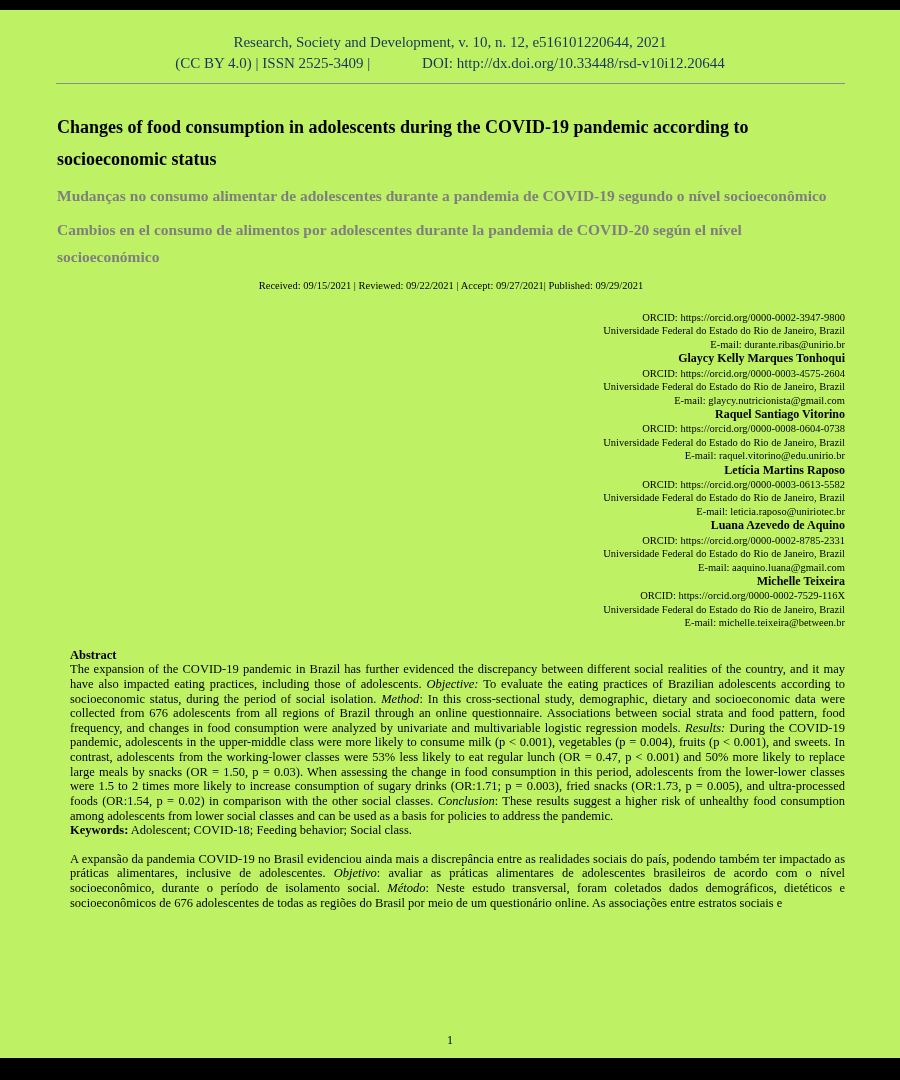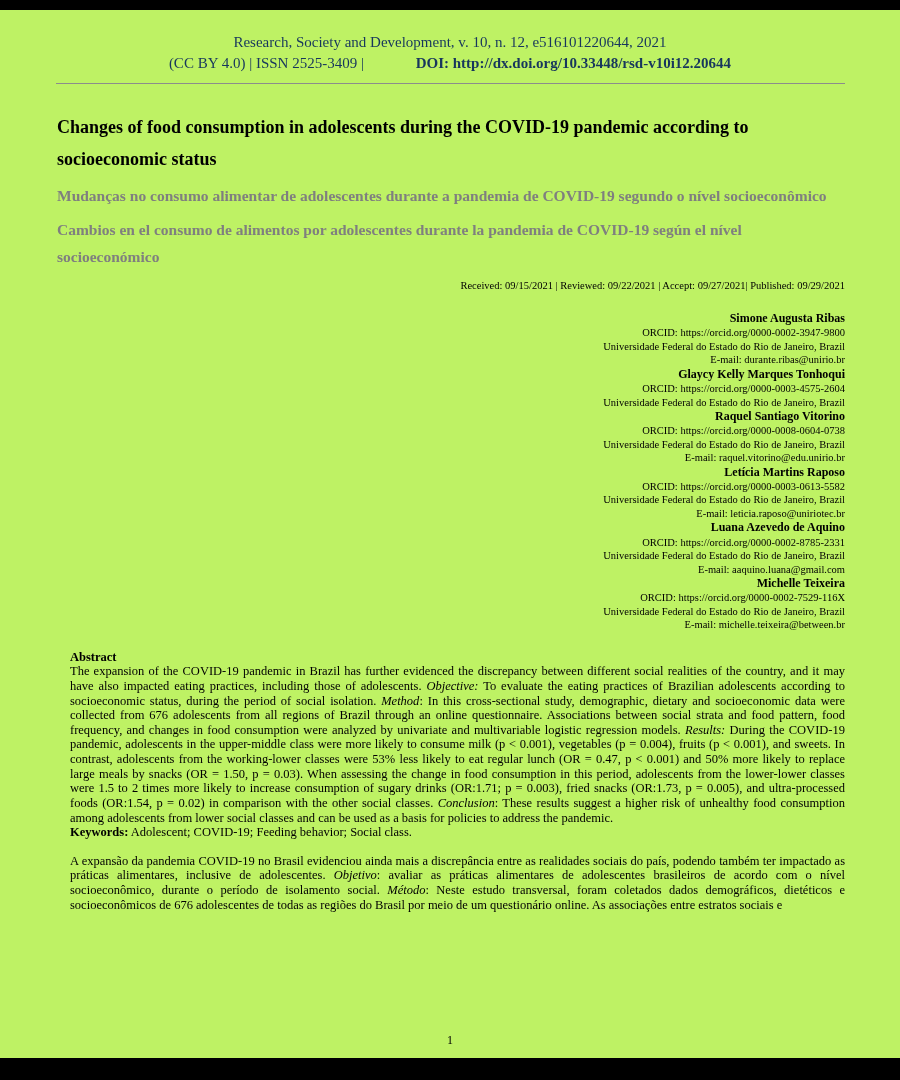--- a/index.html
+++ b/index.html
@@ -46,21 +46,21 @@
   }
   .title-alt {
     margin-top: 8px;
     font-size: 15.5px;
     font-weight: bold;
     color: #7f7f7f;
     line-height: 1.7;
   }
   .dates {
     margin-top: 10px;
-    text-align: right;
+    text-align: center;
     font-size: 10.5px;
   }
   .authors {
     margin-top: 20px;
     text-align: right;
     font-size: 10.5px;
     line-height: 1.28;
   }
   .author-name { font-weight: bold; font-size: 12px; }
   .abstract-block {
@@ -72,53 +72,53 @@
   .section-heading { font-weight: bold; text-align: left; }
   .resumo-block { margin-top: 14px; }
   .kw-label { font-weight: bold; }
   .page-number {
     position: absolute; bottom: 32px; left: 0;
     width: 100%;
     text-align: center;
     font-size: 12px;
   }
   .seg-italic { font-style: italic; }
-  .seg-bold { font-weight: bold; margin-left: 48px; }
+  .seg-bold { font-weight: normal; margin-left: 48px; }
 </style>
 </head>
 <body>
 
 <div class="page">
   <div class="top-bar"></div>
 
   <header class="journal-header">
     <div>Research, Society and Development, v. 10, n. 12, e516101220644, 2021</div>
     <div><span>(CC BY 4.0) | ISSN 2525-3409 | </span><span class="seg-bold">DOI: http://dx.doi.org/10.33448/rsd-v10i12.20644</span></div>
   </header>
 
   <hr class="header-rule">
 
   <main class="content">
     <h1 class="title-en">Changes of food consumption in adolescents during the COVID-19 pandemic according to socioeconomic status</h1>
     <h2 class="title-alt">Mudanças no consumo alimentar de adolescentes durante a pandemia de COVID-19 segundo o nível socioeconômico</h2>
-    <h2 class="title-alt">Cambios en el consumo de alimentos por adolescentes durante la pandemia de COVID-19 según el nível socioeconómico</h2>
+    <h2 class="title-alt">Cambios en el consumo de alimentos por adolescentes durante la pandemia de COVID-20 según el nível socioeconómico</h2>
 
     <p class="dates">Received: 09/15/2021 | Reviewed: 09/22/2021 | Accept: 09/27/2021| Published: 09/29/2021</p>
 
     <section class="authors">
       <div class="author">
-        <div class="author-name">Simone Augusta Ribas</div>
         <div class="author-line">ORCID: https://orcid.org/0000-0002-3947-9800</div>
         <div class="author-line">Universidade Federal do Estado do Rio de Janeiro, Brazil</div>
         <div class="author-line">E-mail: durante.ribas@unirio.br</div>
       </div>
       <div class="author">
         <div class="author-name">Glaycy Kelly Marques Tonhoqui</div>
         <div class="author-line">ORCID: https://orcid.org/0000-0003-4575-2604</div>
         <div class="author-line">Universidade Federal do Estado do Rio de Janeiro, Brazil</div>
+        <div class="author-line">E-mail: glaycy.nutricionista@gmail.com</div>
       </div>
       <div class="author">
         <div class="author-name">Raquel Santiago Vitorino</div>
         <div class="author-line">ORCID: https://orcid.org/0000-0008-0604-0738</div>
         <div class="author-line">Universidade Federal do Estado do Rio de Janeiro, Brazil</div>
         <div class="author-line">E-mail: raquel.vitorino@edu.unirio.br</div>
       </div>
       <div class="author">
         <div class="author-name">Letícia Martins Raposo</div>
         <div class="author-line">ORCID: https://orcid.org/0000-0003-0613-5582</div>
@@ -135,21 +135,21 @@
         <div class="author-name">Michelle Teixeira</div>
         <div class="author-line">ORCID: https://orcid.org/0000-0002-7529-116X</div>
         <div class="author-line">Universidade Federal do Estado do Rio de Janeiro, Brazil</div>
         <div class="author-line">E-mail: michelle.teixeira@between.br</div>
       </div>
     </section>
 
     <section class="abstract-block">
       <p class="section-heading">Abstract</p>
       <p><span>The expansion of the COVID-19 pandemic in Brazil has further evidenced the discrepancy between different social realities of the country, and it may have also impacted eating practices, including those of adolescents. </span><span class="seg-italic">Objective:</span><span> To evaluate the eating practices of Brazilian adolescents according to socioeconomic status, during the period of social isolation. </span><span class="seg-italic">Method</span><span>: In this cross-sectional study, demographic, dietary and socioeconomic data were collected from 676 adolescents from all regions of Brazil through an online questionnaire. Associations between social strata and food pattern, food frequency, and changes in food consumption were analyzed by univariate and multivariable logistic regression models. </span><span class="seg-italic">Results:</span><span> During the COVID-19 pandemic, adolescents in the upper-middle class were more likely to consume milk (p &lt; 0.001), vegetables (p = 0.004), fruits (p &lt; 0.001), and sweets. In contrast, adolescents from the working-lower classes were 53% less likely to eat regular lunch (OR = 0.47, p &lt; 0.001) and 50% more likely to replace large meals by snacks (OR = 1.50, p = 0.03). When assessing the change in food consumption in this period, adolescents from the lower-lower classes were 1.5 to 2 times more likely to increase consumption of sugary drinks (OR:1.71; p = 0.003), fried snacks (OR:1.73, p = 0.005), and ultra-processed foods (OR:1.54, p = 0.02) in comparison with the other social classes. </span><span class="seg-italic">Conclusion</span><span>: These results suggest a higher risk of unhealthy food consumption among adolescents from lower social classes and can be used as a basis for policies to address the pandemic.</span></p>
-      <p><span class="kw-label">Keywords:</span><span> Adolescent; COVID-19; Feeding behavior; Social class.</span></p>
+      <p><span class="kw-label">Keywords:</span><span> Adolescent; COVID-18; Feeding behavior; Social class.</span></p>
     </section>
 
     <section class="abstract-block resumo-block">
       <p><span>A expansão da pandemia COVID-19 no Brasil evidenciou ainda mais a discrepância entre as realidades sociais do país, podendo também ter impactado as práticas alimentares, inclusive de adolescentes. </span><span class="seg-italic">Objetivo</span><span>: avaliar as práticas alimentares de adolescentes brasileiros de acordo com o nível socioeconômico, durante o período de isolamento social. </span><span class="seg-italic">Método</span><span>: Neste estudo transversal, foram coletados dados demográficos, dietéticos e socioeconômicos de 676 adolescentes de todas as regiões do Brasil por meio de um questionário online. As associações entre estratos sociais e</span></p>
     </section>
   </main>
 
   <div class="page-number">1</div>
 
   <div class="bottom-bar"></div>

